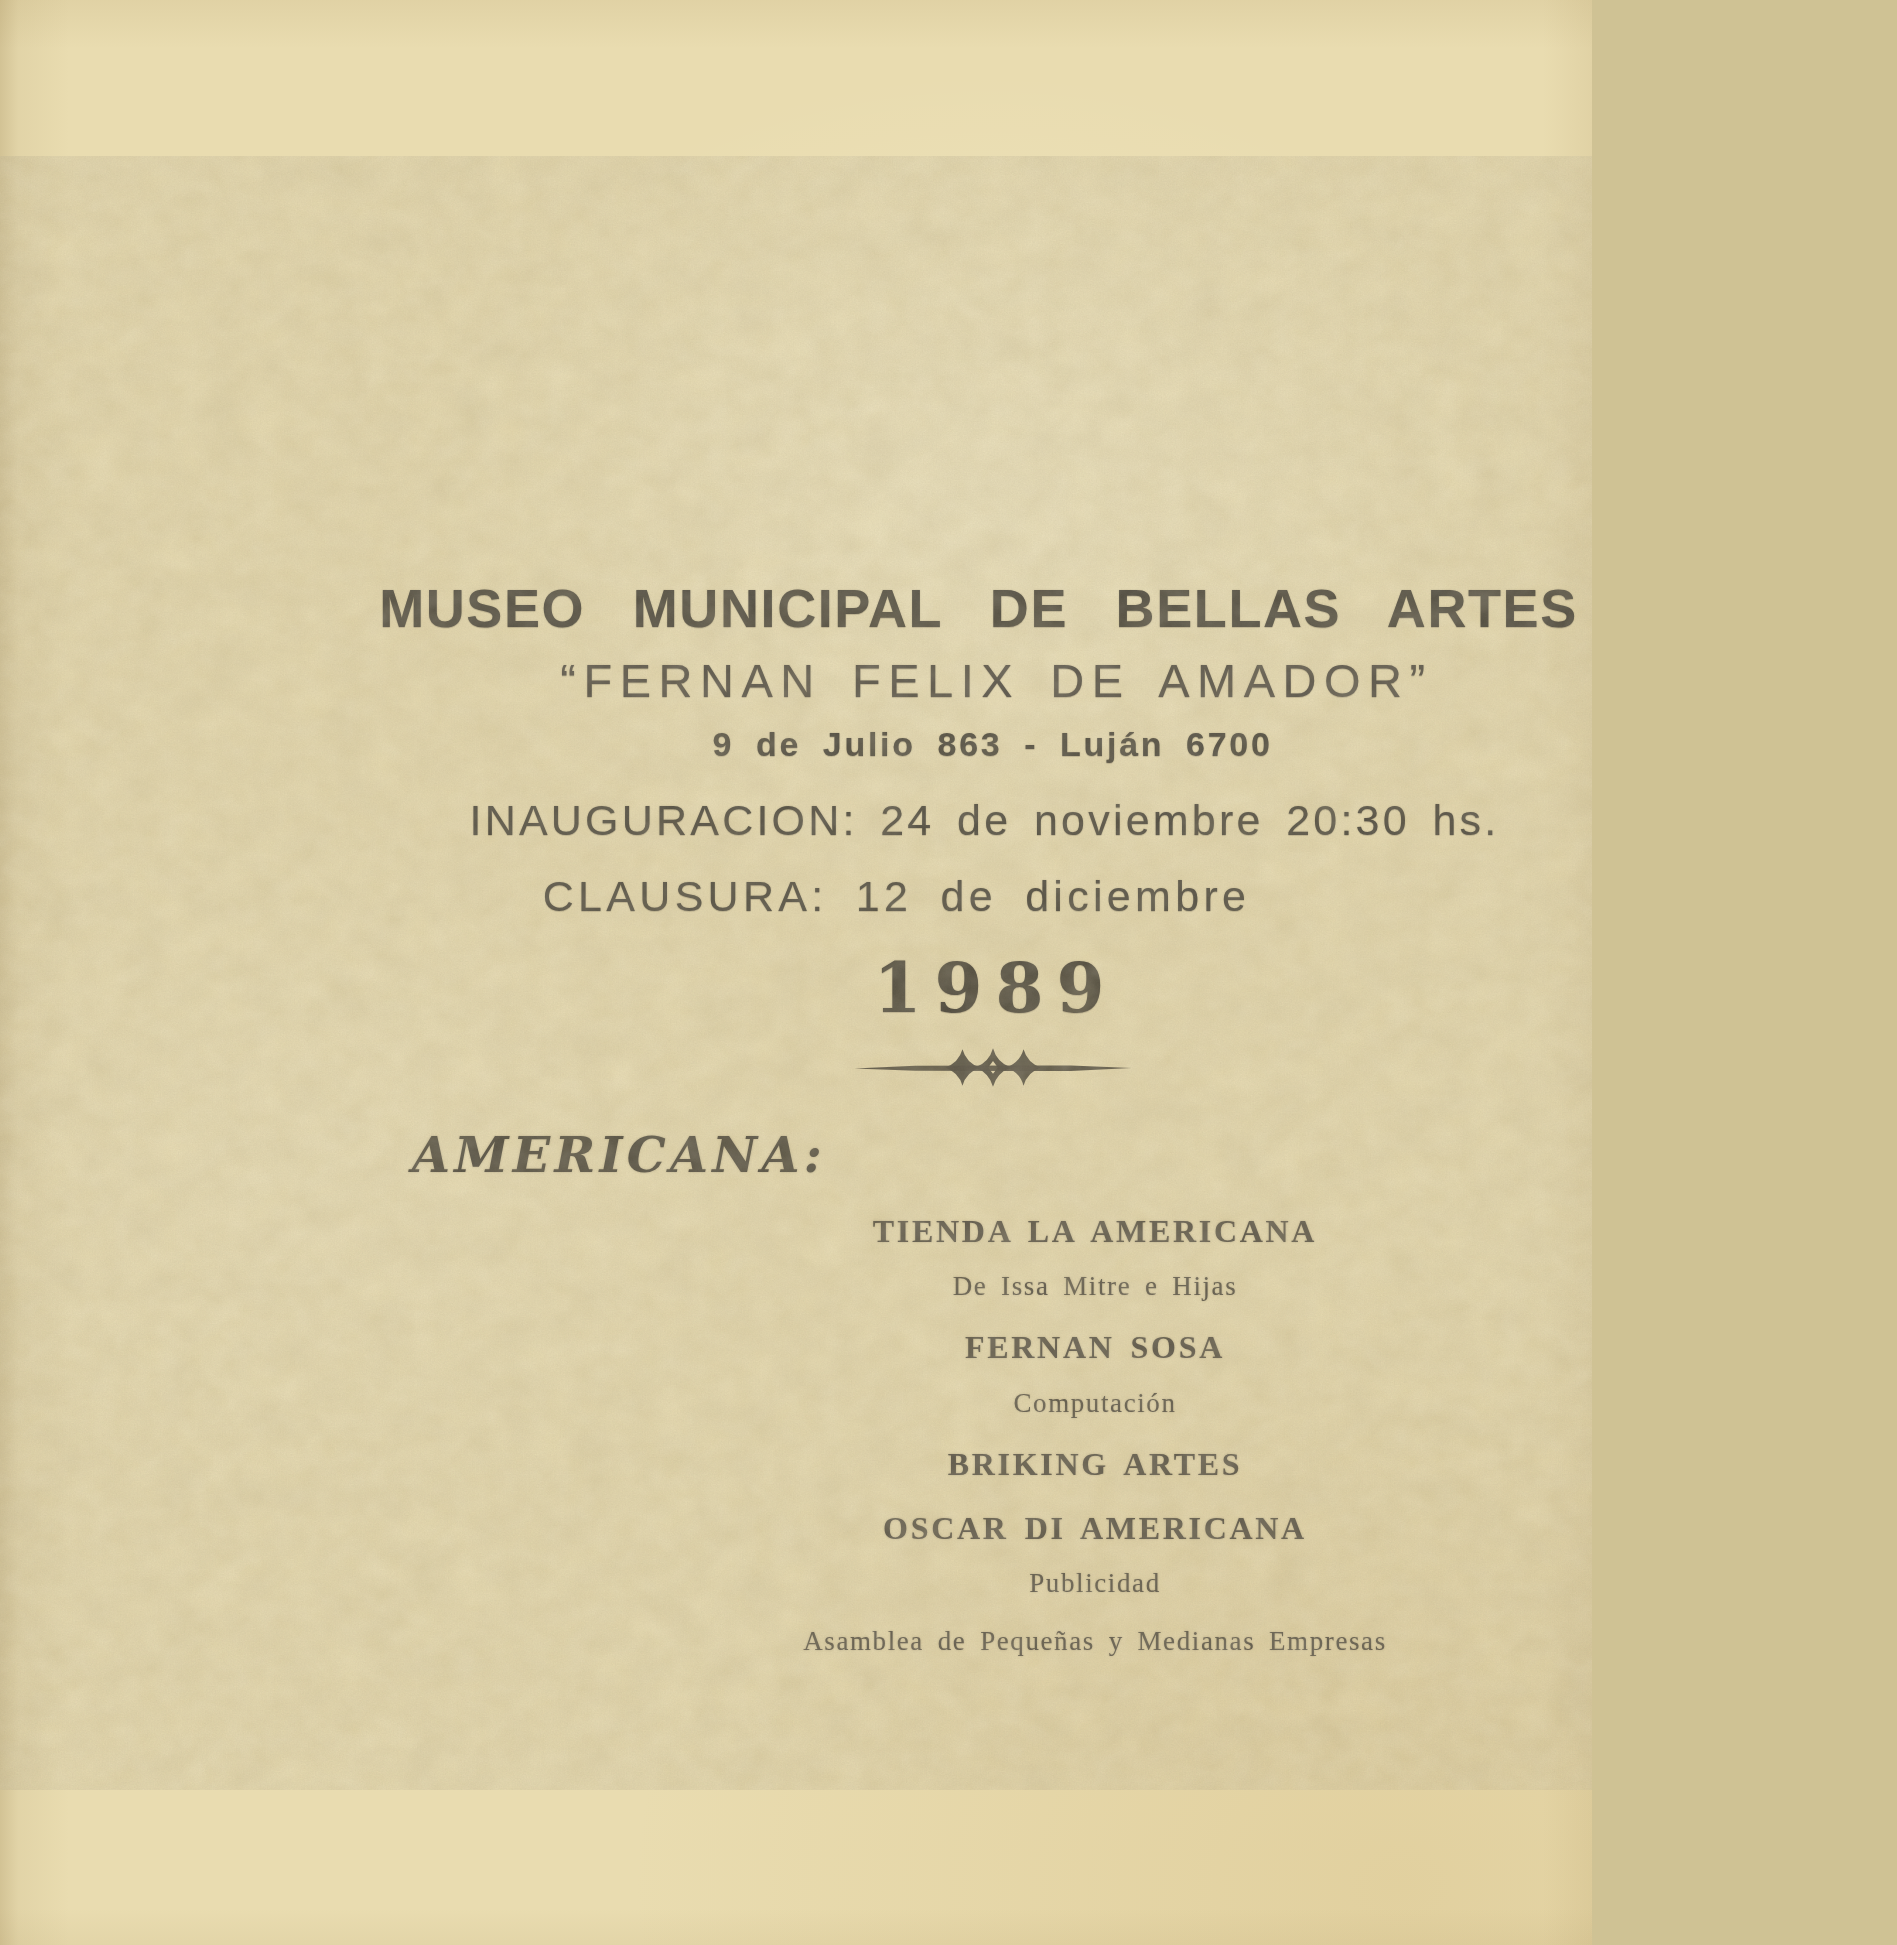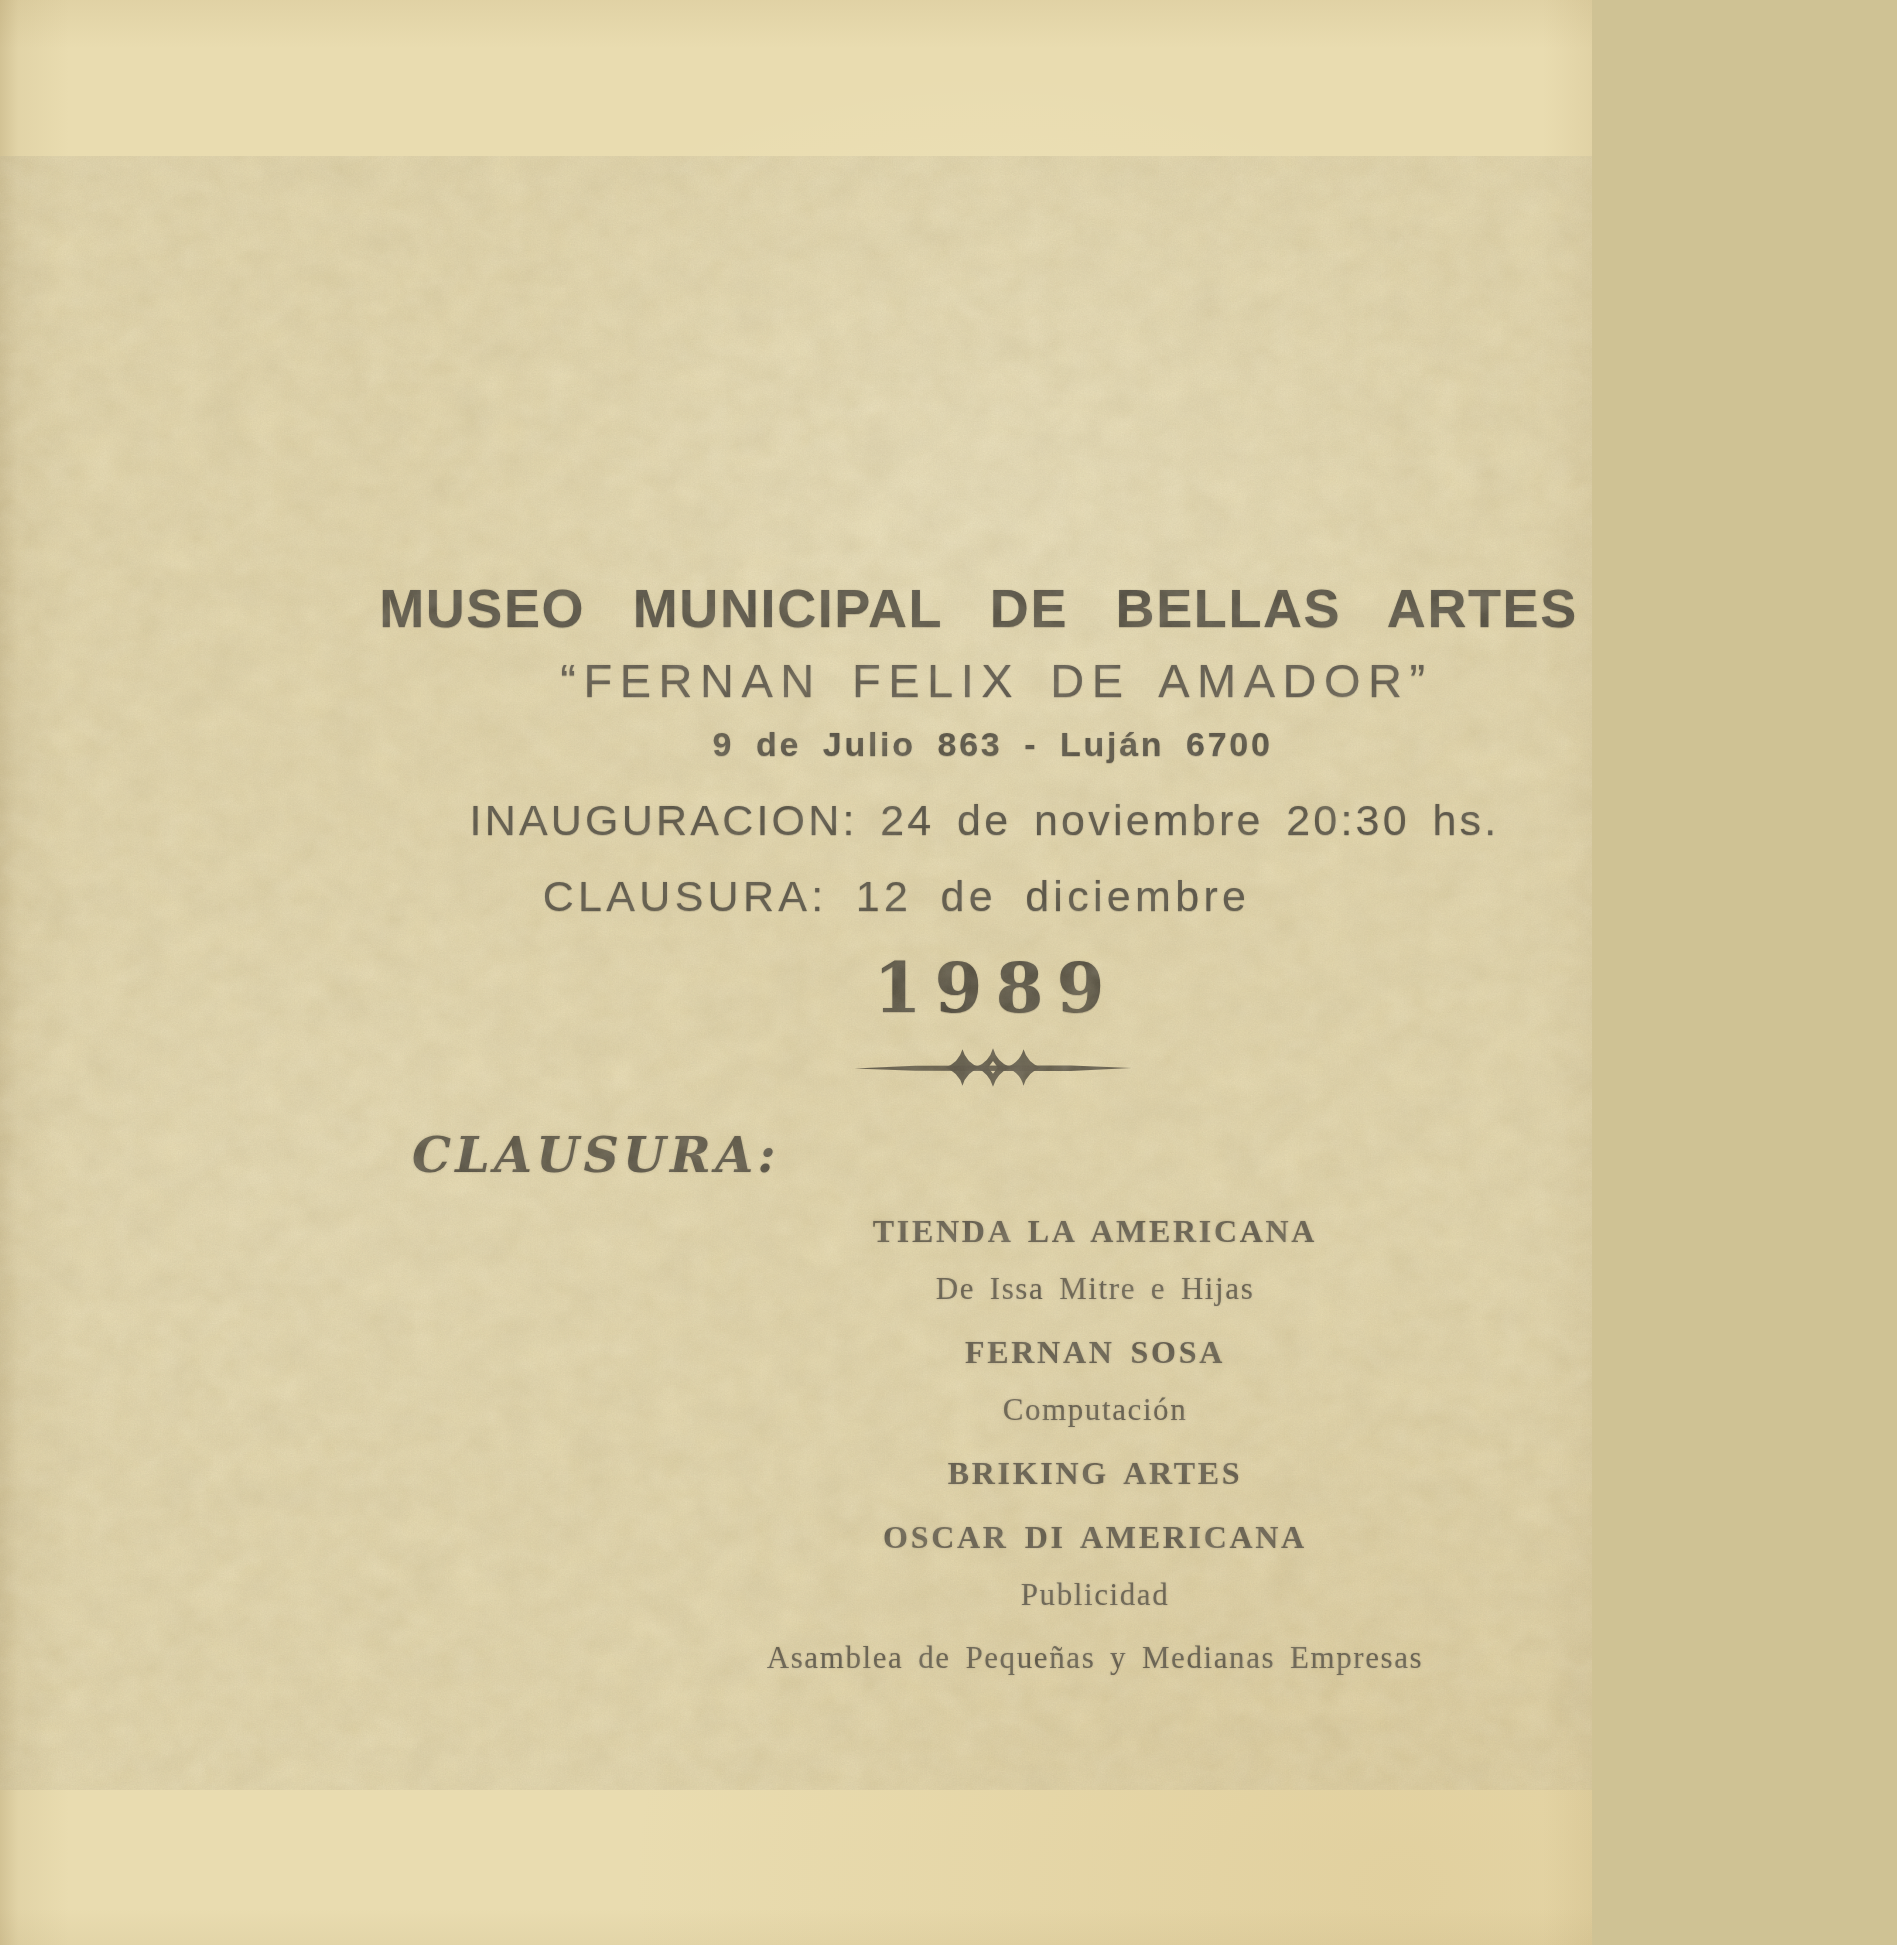--- a/index.html
+++ b/index.html
@@ -103,21 +103,21 @@
     font-family: "Liberation Serif", "DejaVu Serif", serif;
     font-size: 32px; font-weight: 700;
     letter-spacing: 2.7px; word-spacing: 5.4px;
     line-height: 1.15;
     color: #4b463b;
     margin-bottom: 21.6px;
     white-space: nowrap;
   }
   .sponsor-desc {
     font-family: "Liberation Serif", "DejaVu Serif", serif;
-    font-size: 31px; font-weight: 400;
+    font-size: 27px; font-weight: 400;
     letter-spacing: 1.6px; word-spacing: 5.4px;
     line-height: 1.15;
     color: #4b463b;
     white-space: nowrap;
   }
 </style>
 </head>
 <body>
 
 <div id="page">
@@ -137,21 +137,21 @@
   <svg class="divider" viewBox="0 0 530 84" aria-hidden="true">
     <g fill="#3e3a30">
       <path d="M6,42 L120,36.8 L410,36.2 L524,41 L410,46.8 L120,46.4 Z" opacity="0.92"></path>
       <path d="M208,6 Q215,31 240,40 Q215,49 208,74 Q201,49 176,40 Q201,31 208,6 Z" opacity="0.95"></path>
       <path fill-rule="evenodd" opacity="0.95" d="M265,4 Q272,30 298,40 Q272,50 265,76 Q258,50 232,40 Q258,30 265,4 Z
                M265,28 L274,40 L265,52 L256,40 Z"></path>
       <path d="M322,6 Q329,31 354,40 Q329,49 322,74 Q315,49 290,40 Q315,31 322,6 Z" opacity="0.95"></path>
     </g>
   </svg>
 
-  <div class="ack-heading press-soft">CLAUSURA:</div>
+  <div class="ack-heading press-soft">AMERICANA:</div>
 
   <div class="sponsor-list">
     <div class="sponsor">
       <div class="sponsor-name press-soft">TIENDA LA AMERICANA</div>
       <div class="sponsor-desc press-soft">De Issa Mitre e Hijas</div>
     </div>
     <div class="sponsor">
       <div class="sponsor-name press-soft">FERNAN SOSA</div>
       <div class="sponsor-desc press-soft">Computación</div>
     </div>

